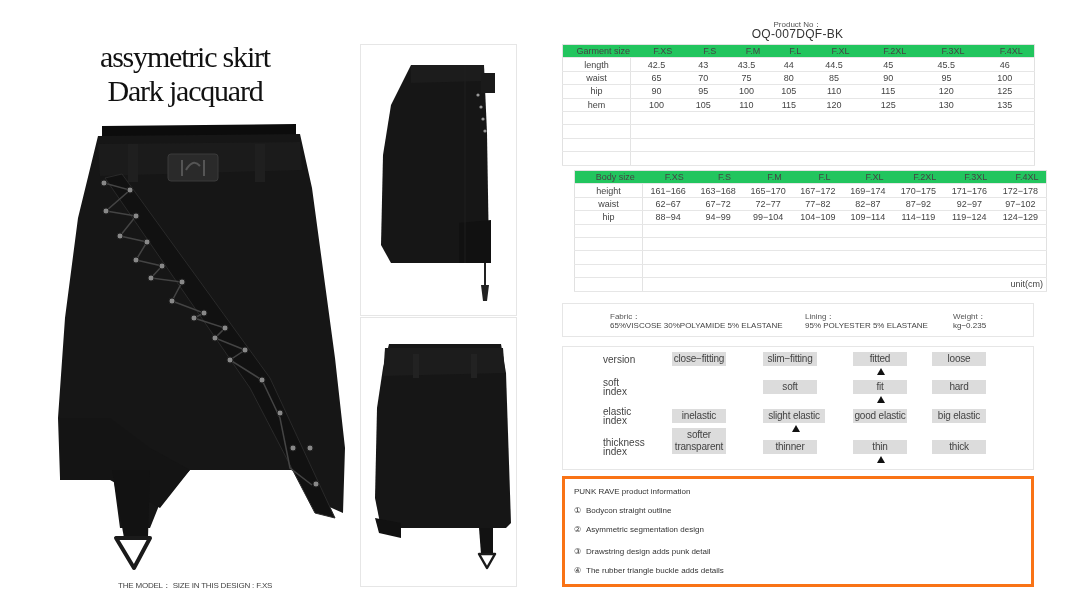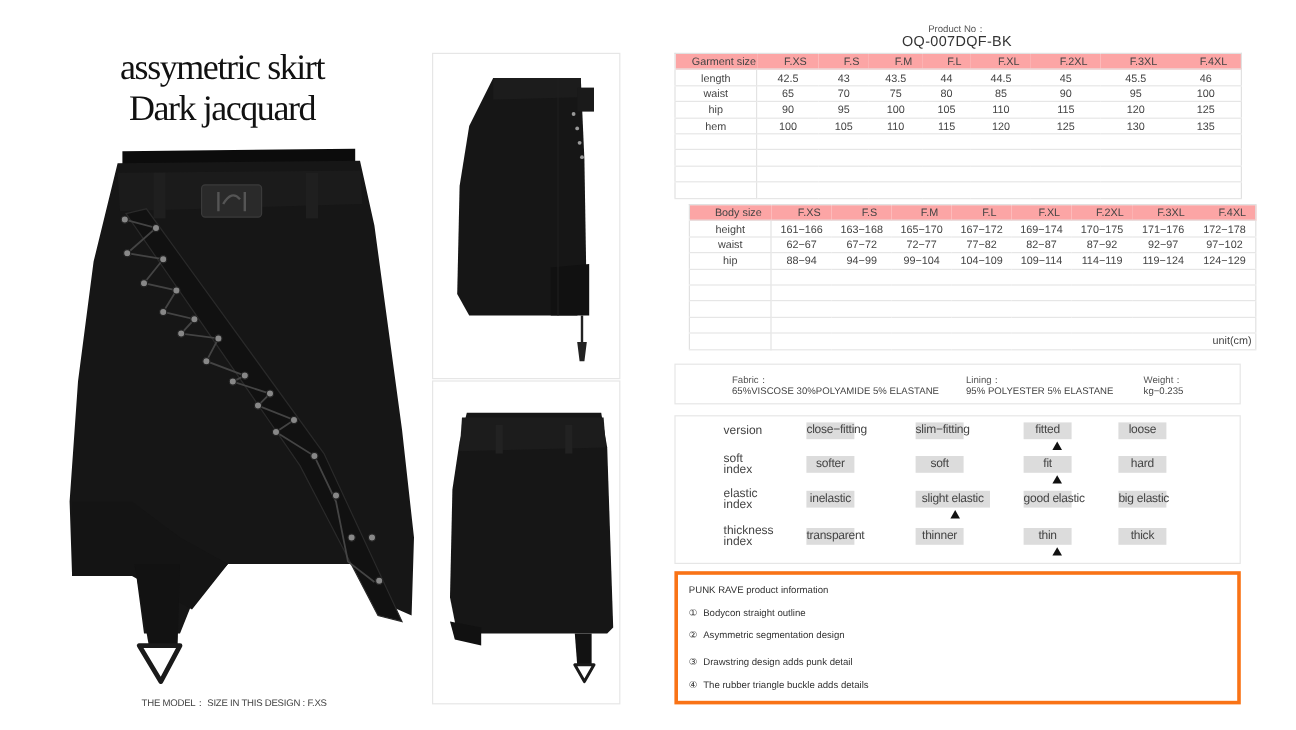--- a/index.html
+++ b/index.html
@@ -40,21 +40,21 @@
     .size-table {
       position: absolute; left: 562px; width: 473px; border-collapse: collapse;
       font-size: 9px; color: #444; border: 1px solid #e1e1e1;
     }
     .size-table td, .size-table th {
       height: 13.4px; text-align: center; font-weight: normal;
       border-bottom: 1px solid #e6e6e6; padding: 0; white-space: nowrap;
     }
     .size-table th { background: #dcdcdc; color: #444; }
     .size-table td.label, .size-table th.label { width: 68px; border-right: 1px solid #e3e3e3; }
-    .size-table tr.header td, .size-table tr.header th { background: #fca5a5; border-right: none; padding-left: 13px; }
+    .size-table tr.header td, .size-table tr.header th { background: #22c55e; border-right: none; padding-left: 13px; }
     .size-table .unit { text-align: right; padding-right: 3px; }
     .table-garment { top: 44px; }
     .table-body { top: 170px; margin-left: 12px; }
 
     
     .fabric-box {
       position: absolute; left: 562px; top: 303px; width: 472px; height: 34px;
       border: 1px solid #e6e6e6; font-size: 8px; color: #444; line-height: 9px;
     }
     .fabric-col { position: absolute; top: 8px; }
@@ -64,21 +64,21 @@
     .index-box {
       position: absolute; left: 562px; top: 346px; width: 472px; height: 124px;
       border: 1px solid #e6e6e6;
     }
     .index-row { position: absolute; left: 0; width: 100%; height: 22px; }
     .index-label {
       position: absolute; left: 40px; width: 52px; 
       font-size: 10px; line-height: 9px; color: #444;
     }
     .index-chip {
-      position: absolute; top: 0; width: 40px; height: 14px; background: #dcdcdc;
+      position: absolute; top: 0; width: 54px; height: 14px; background: #dcdcdc;
       font-size: 10px; line-height: 14px; text-align: center; color: #444; white-space: nowrap;
       letter-spacing: -0.2px;
     }
     .index-marker {
       position: absolute; width: 0; height: 0;
       border-left: 4px solid transparent; border-right: 4px solid transparent;
       border-bottom: 7px solid #111;
     }
 
     
@@ -357,21 +357,21 @@
     <div class="index-chip" style="left:290px;">fitted</div>
     <div class="index-chip" style="left:369px;">loose</div>
     <div class="index-marker" style="left:314px; top:16px;"></div>
   </div>
 
   <div class="index-row" style="top:33px;">
     <div class="index-label" style="top:-2px;">
       <div>soft</div>
       <div>index</div>
     </div>
-    <div class="index-chip" style="left:109px;">softer</div>
+    <div class="index-chip" style="left:109px;margin-top:48px;">softer</div>
     <div class="index-chip" style="left:200px;">soft</div>
     <div class="index-chip" style="left:290px;">fit</div>
     <div class="index-chip" style="left:369px;">hard</div>
     <div class="index-marker" style="left:314px; top:16px;"></div>
   </div>
 
   <div class="index-row" style="top:62px;">
     <div class="index-label" style="top:-2px;">
       <div>elastic</div>
       <div>index</div>

